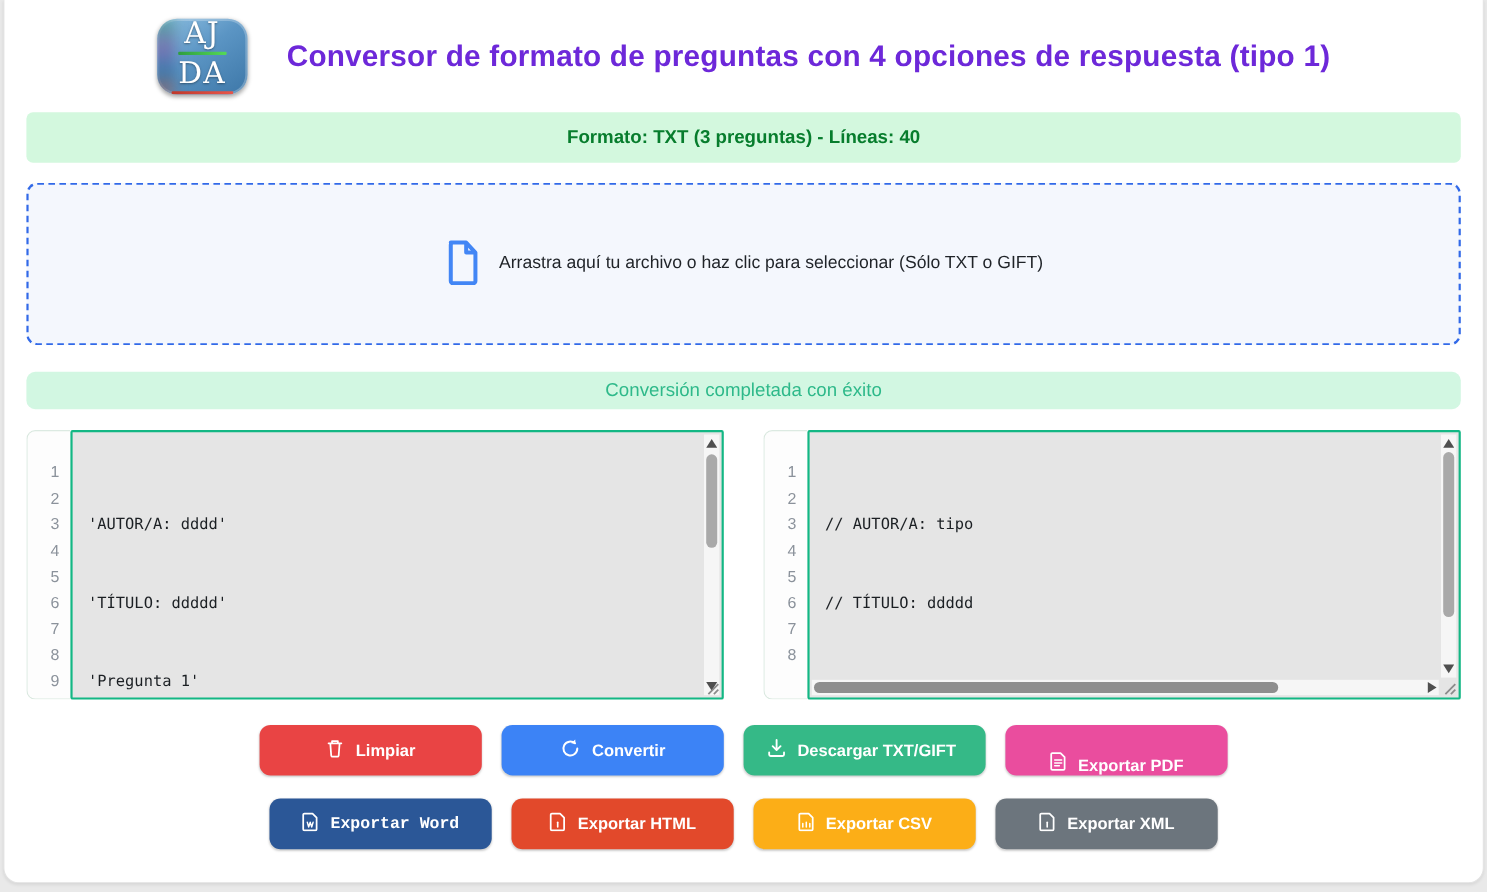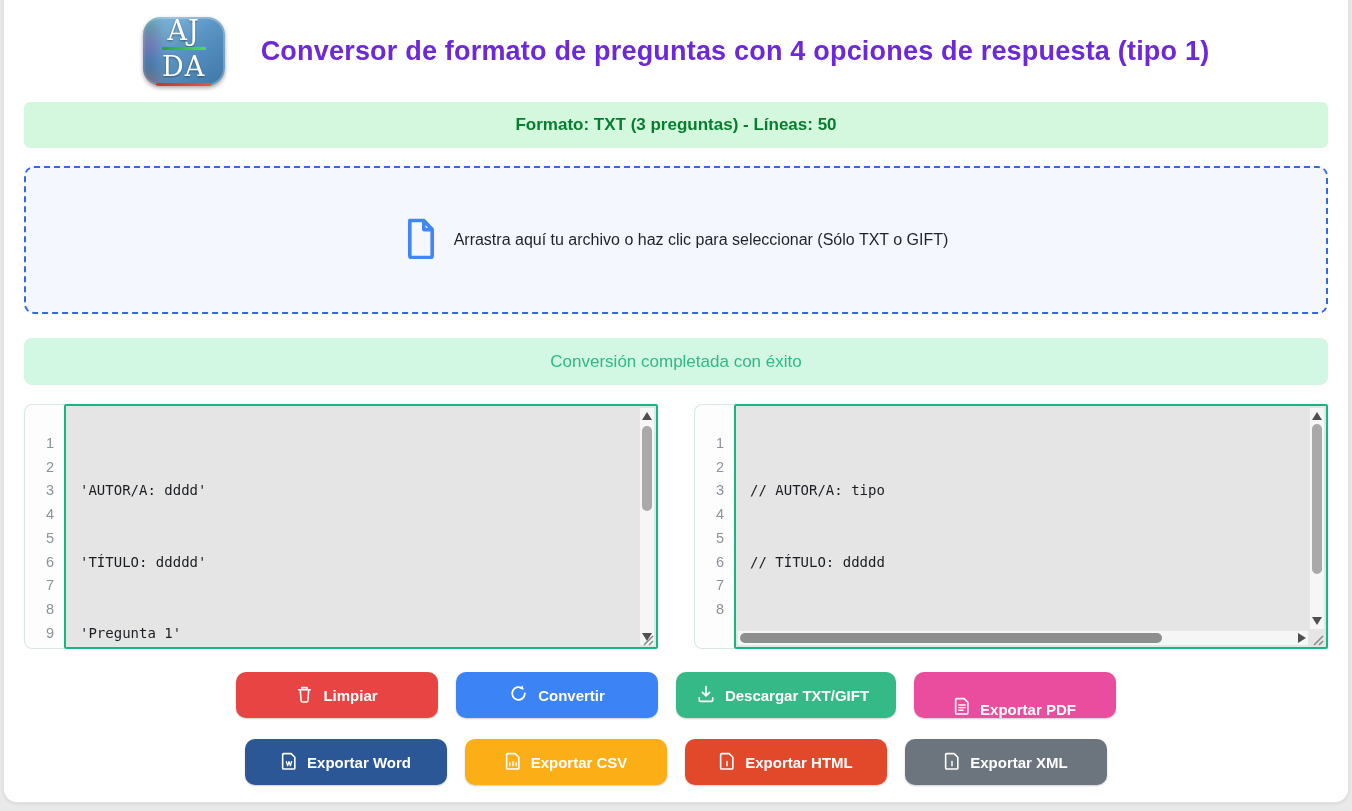--- a/index.html
+++ b/index.html
@@ -43,21 +43,21 @@
     display:flex; align-items:center; justify-content:center;
     color:#077d2d; font-weight:bold; font-size:17px;
   }
   .dropzone {
     margin-top:18px; height:148px; border:2px dashed #3169e8; border-radius:10px;
     background:#f4f7fd; display:flex; flex-direction:row; align-items:center; justify-content:center;
     gap:16px; cursor:pointer;
   }
   .dropzone-text { font-size:16px; color:#1f2328; }
   .status-banner {
-    margin-top:24px; height:47px; background:#d2f7e2; border-radius:8px;
+    margin-top:24px; height:34px; background:#d2f7e2; border-radius:8px;
     display:flex; align-items:center; justify-content:center;
     color:#2eb98a; font-size:17px;
   }
   
   .editors { margin-top:19px; display:flex; gap:36px; }
   .editor { flex:1 1 0; display:flex; height:245px; min-width:0; }
   .gutter {
     width:40px; flex:0 0 auto; background:#fdfdfd;
     border:1px solid #d9e8df; border-right:none; border-radius:8px 0 0 8px;
     padding:27px 10px 0 0; text-align:right;
@@ -113,21 +113,21 @@
     <div class="logo">
       <div class="lg-row">AJ</div>
       <div class="bar-green"></div>
       <div class="lg-row">DA</div>
       <div class="bar-red"></div>
     </div>
     <h1 class="page-title">Conversor de formato de preguntas con 4 opciones de respuesta (tipo 1)</h1>
   </div>
 
   <div class="format-banner">
-    <span>Formato: TXT (3 preguntas) - Líneas: 50</span>
+    <span>Formato: TXT (3 preguntas) - Líneas: 40</span>
   </div>
 
   <div class="dropzone">
     <span>
       <svg width="34" height="42" viewBox="0 0 24 30" fill="none">
         <path d="M4 2.5 h10 l6 6.5 v18.5 a1.5 1.5 0 0 1 -1.5 1.5 h-13 a1.5 1.5 0 0 1 -1.5 -1.5 v-23.5 a1.5 1.5 0 0 1 1.5 -1.5 z" stroke="#4286f5" stroke-width="2.6" stroke-linejoin="round"></path>
         <path d="M14 2.5 v6.5 h6" stroke="#4286f5" stroke-width="2.6" stroke-linejoin="round"></path>
       </svg>
     </span>
     <div class="dropzone-text">Arrastra aquí tu archivo o haz clic para seleccionar (Sólo TXT o GIFT)</div>
@@ -251,51 +251,51 @@
         <svg width="16" height="18" viewBox="0 0 14 17" fill="none">
           <path d="M2 1.5 h7 l3.5 3.5 v10 a1 1 0 0 1 -1 1 h-9.5 a1 1 0 0 1 -1 -1 v-12.5 a1 1 0 0 1 1 -1 z" stroke="#fff" stroke-width="1.5" stroke-linejoin="round"></path>
           <path d="M4 7.5 h6 M4 10 h6 M4 12.5 h4" stroke="#fff" stroke-width="1.3" stroke-linecap="round"></path>
         </svg>
       </span>
       <span>Exportar PDF</span>
     </button>
   </div>
 
   <div class="btn-row second">
-    <button class="btn w200" style="background-color: rgb(43, 87, 151);">
+    <button class="btn w200" style="background-color: rgb(43, 87, 151); font-family: Liberation Mono, monospace;">
       <span>
         <svg width="16" height="18" viewBox="0 0 14 17" fill="none">
           <path d="M2 1.5 h7 l3.5 3.5 v10 a1 1 0 0 1 -1 1 h-9.5 a1 1 0 0 1 -1 -1 v-12.5 a1 1 0 0 1 1 -1 z" stroke="#fff" stroke-width="1.5" stroke-linejoin="round"></path>
           <path d="M4.5 9 l1.2 4 l1.3 -4 l1.3 4 l1.2 -4" stroke="#fff" stroke-width="1.2" stroke-linecap="round" stroke-linejoin="round"></path>
         </svg>
       </span>
       <span>Exportar Word</span>
     </button>
+    <button class="btn w200" style="background-color: rgb(226, 73, 43);">
+      <span>
+        <svg width="16" height="18" viewBox="0 0 14 17" fill="none">
+          <path d="M2 1.5 h7 l3.5 3.5 v10 a1 1 0 0 1 -1 1 h-9.5 a1 1 0 0 1 -1 -1 v-12.5 a1 1 0 0 1 1 -1 z" stroke="#fff" stroke-width="1.5" stroke-linejoin="round"></path>
+          <path d="M7 9 v4" stroke="#fff" stroke-width="1.4" stroke-linecap="round"></path>
+        </svg>
+      </span>
+      <span>Exportar HTML</span>
+    </button>
     <button class="btn w200" style="background-color: rgb(252, 174, 23);">
       <span>
         <svg width="16" height="18" viewBox="0 0 14 17" fill="none">
           <path d="M2 1.5 h7 l3.5 3.5 v10 a1 1 0 0 1 -1 1 h-9.5 a1 1 0 0 1 -1 -1 v-12.5 a1 1 0 0 1 1 -1 z" stroke="#fff" stroke-width="1.5" stroke-linejoin="round"></path>
           <path d="M4 13 v-3 M7 13 v-4 M10 13 v-3" stroke="#fff" stroke-width="1.3" stroke-linecap="round"></path>
         </svg>
       </span>
       <span>Exportar CSV</span>
     </button>
-    <button class="btn w200" style="background-color: rgb(226, 73, 43);">
+    <button class="btn w200" style="background-color: rgb(108, 117, 125);">
       <span>
         <svg width="16" height="18" viewBox="0 0 14 17" fill="none">
           <path d="M2 1.5 h7 l3.5 3.5 v10 a1 1 0 0 1 -1 1 h-9.5 a1 1 0 0 1 -1 -1 v-12.5 a1 1 0 0 1 1 -1 z" stroke="#fff" stroke-width="1.5" stroke-linejoin="round"></path>
           <path d="M7 9 v4" stroke="#fff" stroke-width="1.4" stroke-linecap="round"></path>
         </svg>
       </span>
-      <span>Exportar HTML</span>
-    </button>
-    <button class="btn w200" style="background-color: rgb(108, 117, 125);">
-      <span>
-        <svg width="16" height="18" viewBox="0 0 14 17" fill="none">
-          <path d="M2 1.5 h7 l3.5 3.5 v10 a1 1 0 0 1 -1 1 h-9.5 a1 1 0 0 1 -1 -1 v-12.5 a1 1 0 0 1 1 -1 z" stroke="#fff" stroke-width="1.5" stroke-linejoin="round"></path>
-          <path d="M7 9 v4" stroke="#fff" stroke-width="1.4" stroke-linecap="round"></path>
-        </svg>
-      </span>
       <span>Exportar XML</span>
     </button>
   </div>
 
 </div>
 
 </body></html>

